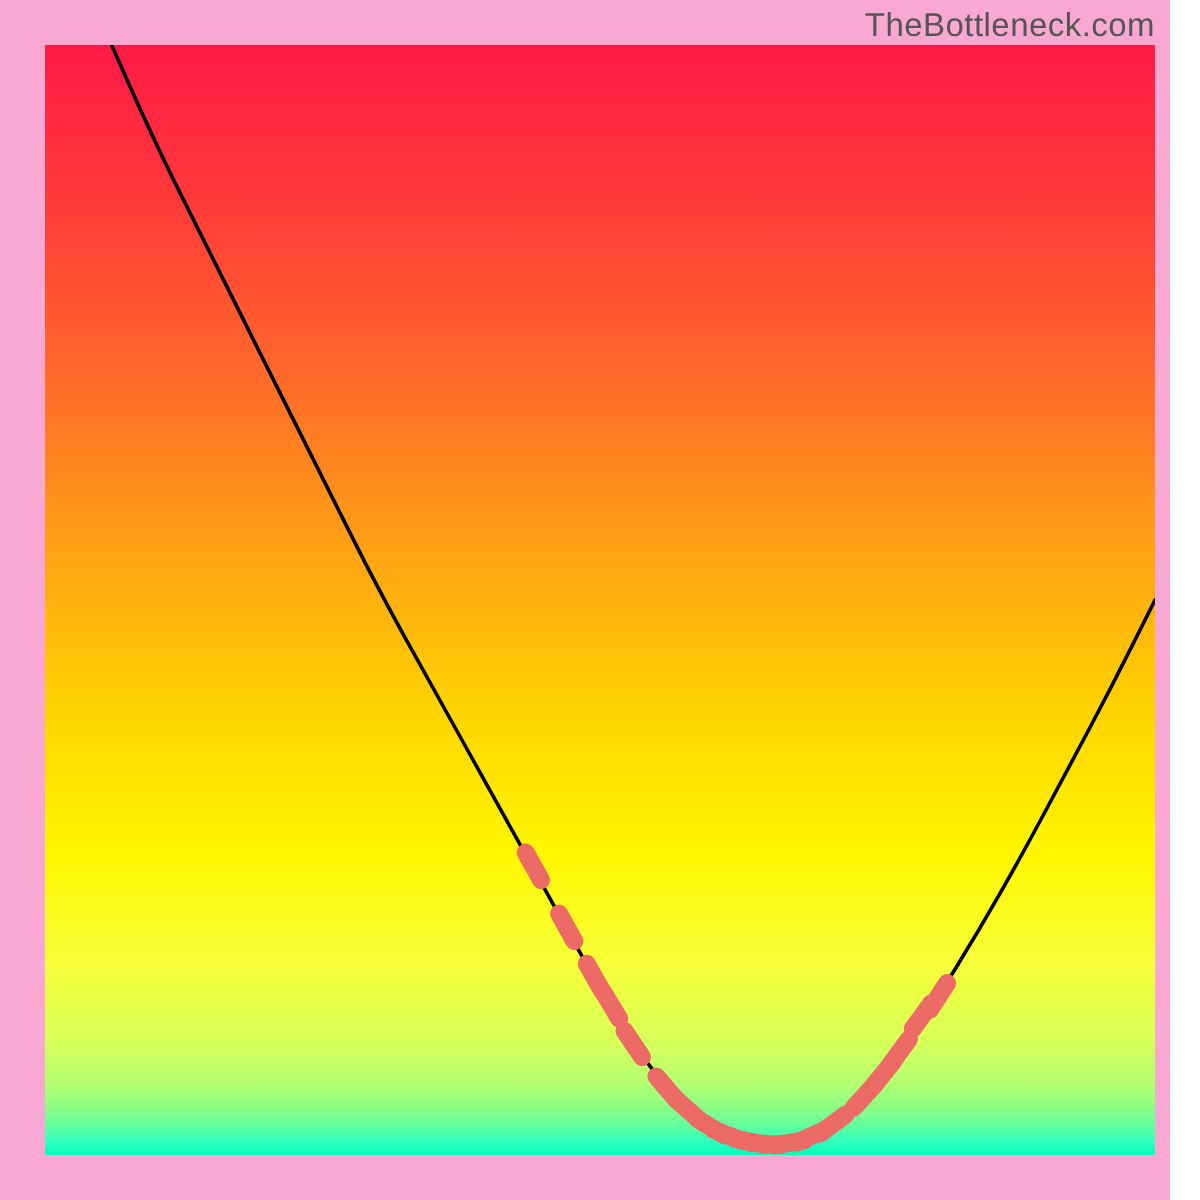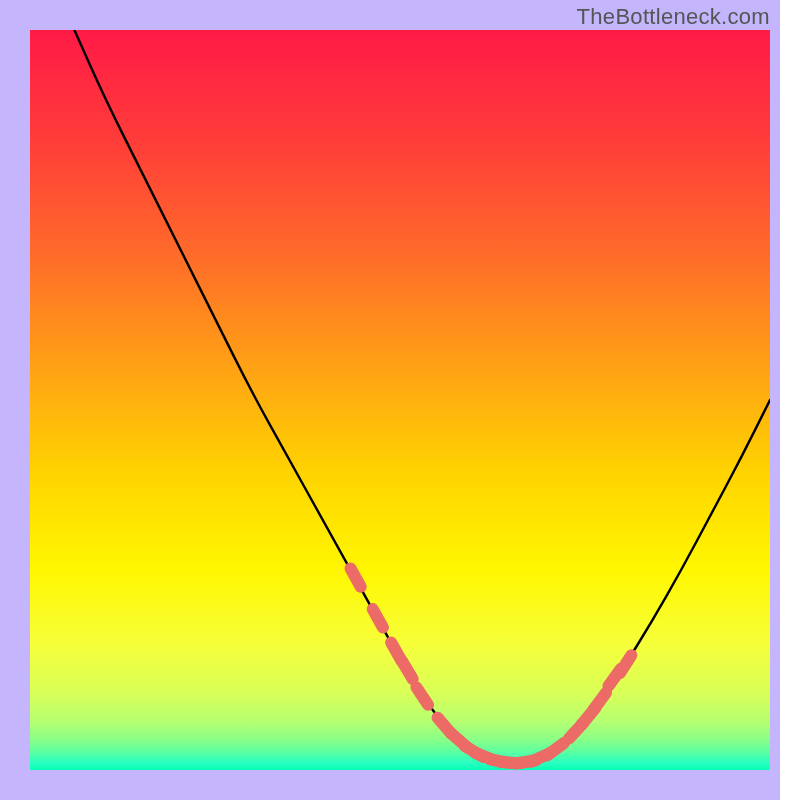--- a/index.html
+++ b/index.html
@@ -5,21 +5,21 @@
   body {
     margin: 0;
     padding: 0;
     background: #fff;
     font-family: Arial, Helvetica, sans-serif;
   }
   .stage {
     position: relative;
     width: 780px;
     height: 800px;
-    background: #c4b5fd;
+    background: #f9a8d4;
   }
   .plot {
     position: absolute;
     left: 30px;
     top: 30px;
     width: 740px;
     height: 740px;
     overflow: hidden;
   }
   .gradient {

